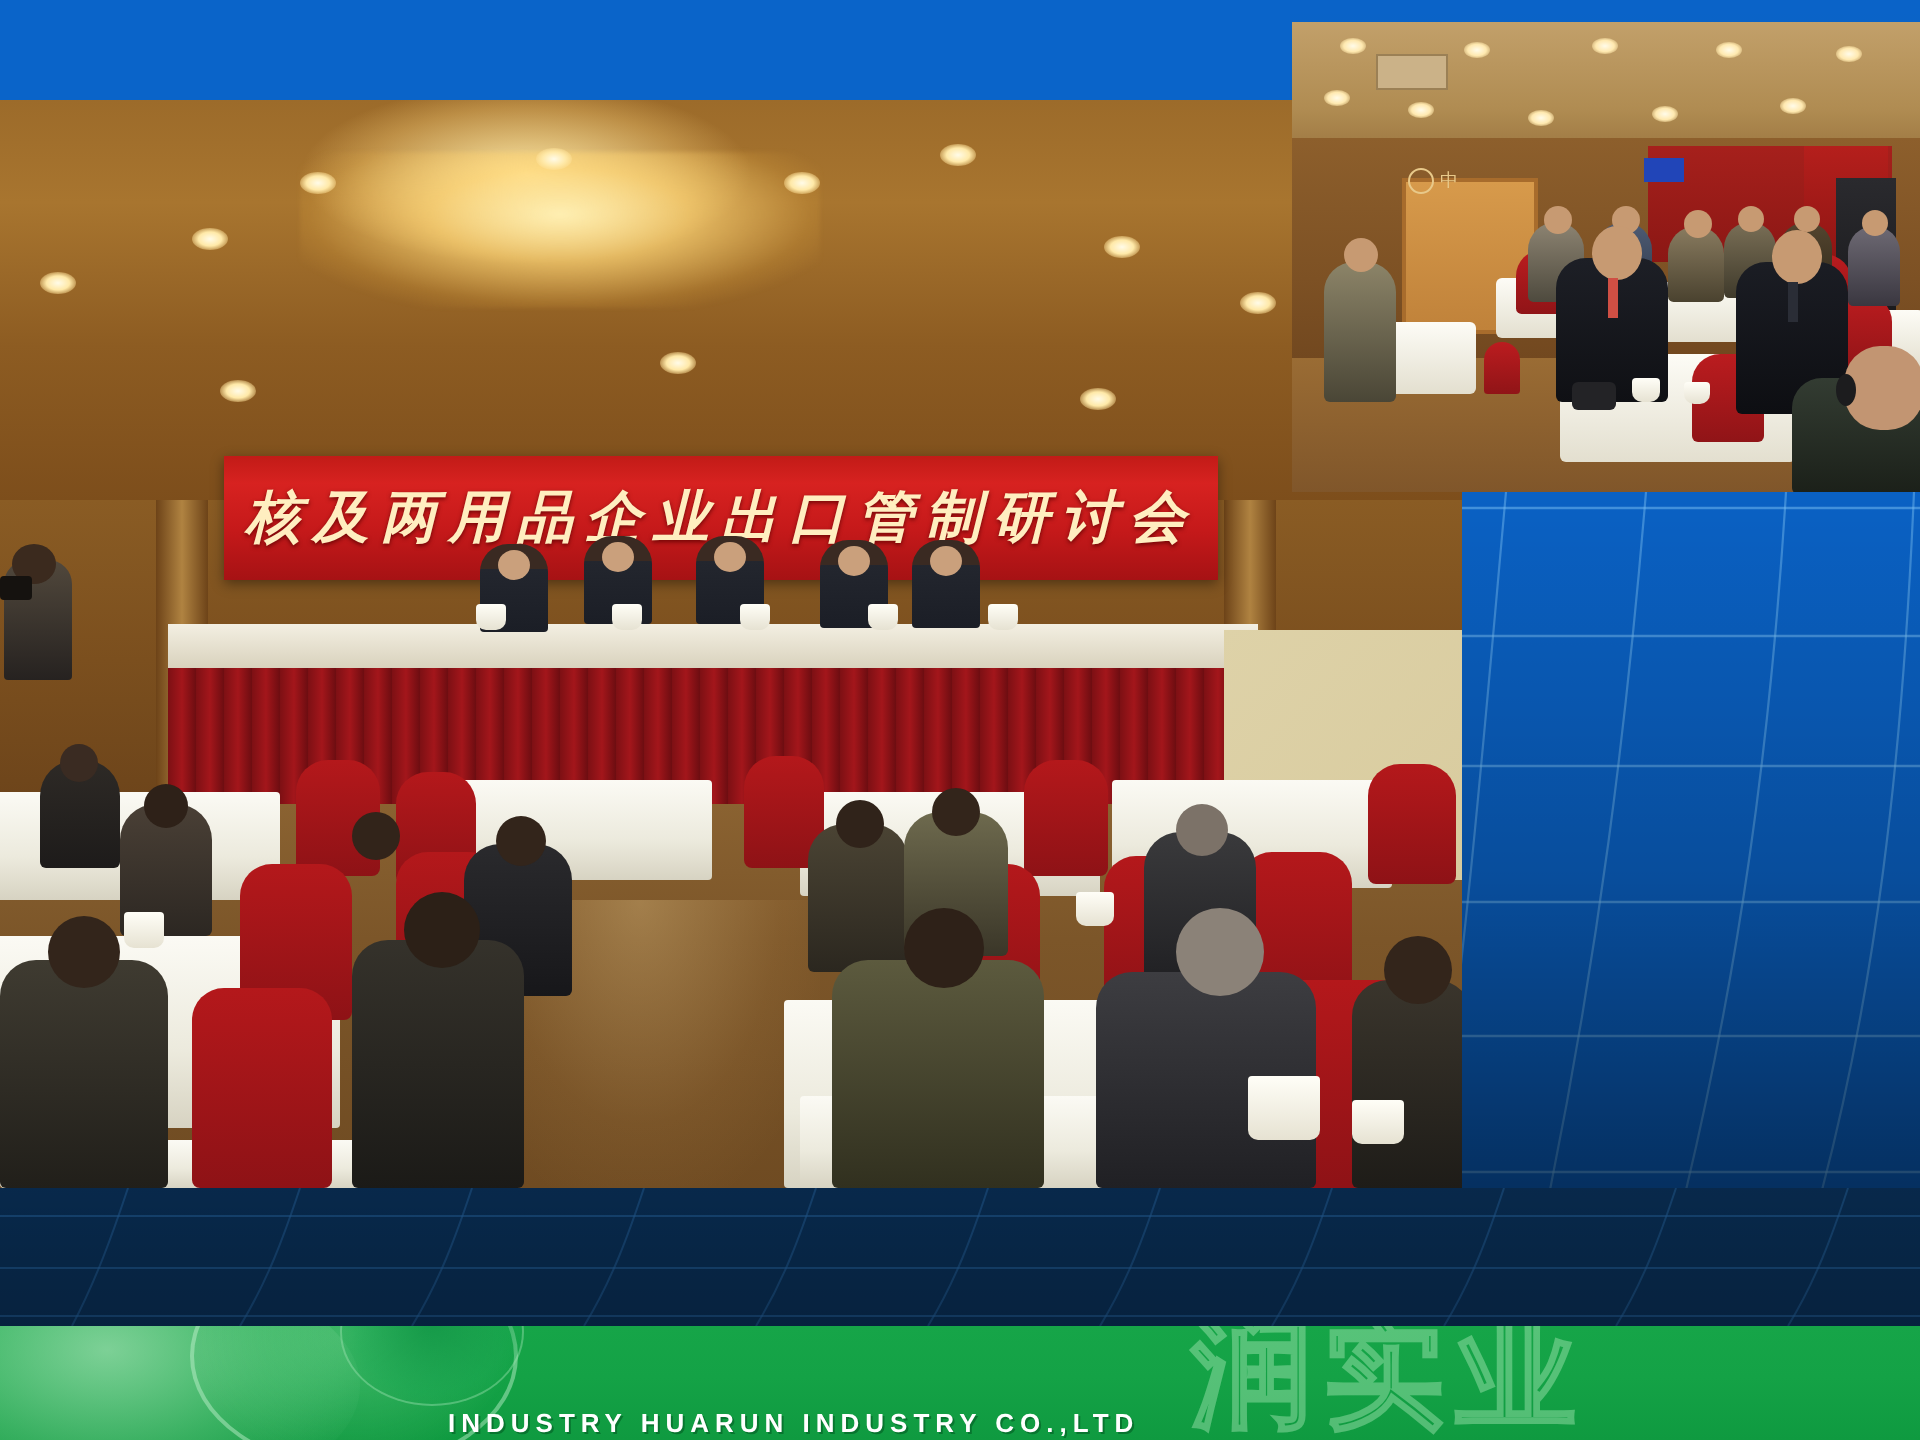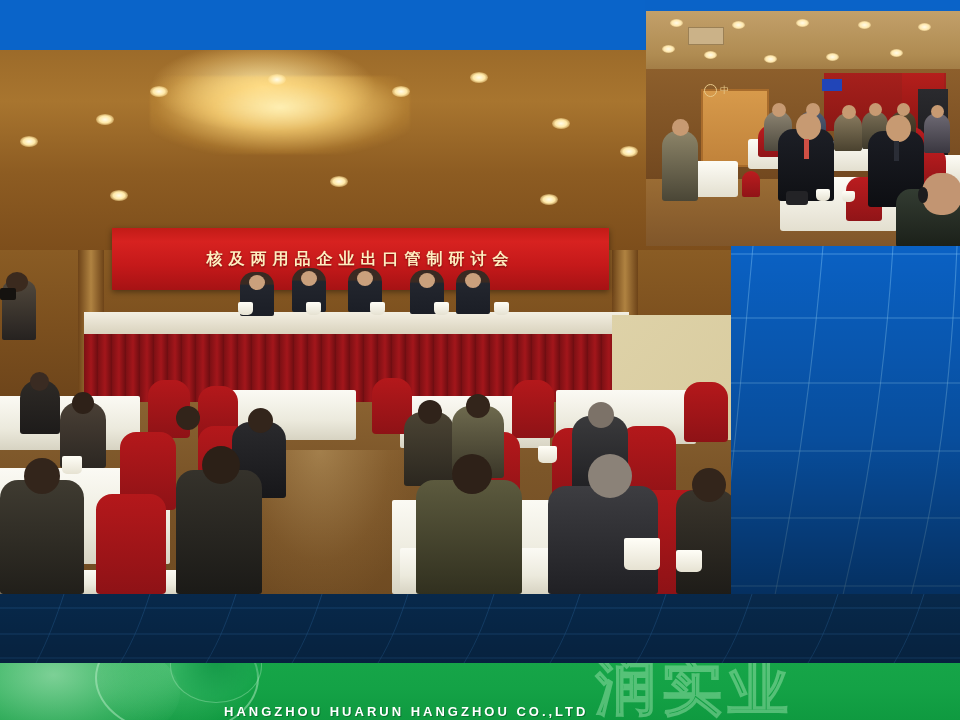--- a/index.html
+++ b/index.html
@@ -73,24 +73,25 @@
     background:linear-gradient(to right,#6d4318,#b08341,#6d4318);
   }
   
   .banner{
     position:absolute;left:112px;top:178px;width:497px;height:62px;
     background:linear-gradient(to bottom,#c21b17 0%,#d72220 22%,#c5191a 60%,#a61214 100%);
     box-shadow:0 2px 6px rgba(0,0,0,0.4);
     display:flex;align-items:center;justify-content:center;
   }
   .banner-text{
-    color:#ffeec0;font-size:16px;letter-spacing:6px;font-weight:bold;
+    color:#ffeec0;font-size:28px;letter-spacing:6px;font-weight:bold;
     font-family:"DejaVu Sans",sans-serif;
     text-shadow:0 1px 2px rgba(90,0,0,0.8);
     white-space:nowrap;
+    font-style:italic;
   }
   
   .head-table{
     position:absolute;left:84px;top:262px;width:545px;height:22px;
     background:linear-gradient(to bottom,#f3efe2,#d9d2bd);
   }
   .head-skirt{
     position:absolute;left:84px;top:284px;width:545px;height:72px;
     background:repeating-linear-gradient(to right,#7d1014 0px,#a3161b 7px,#6d0d11 14px);
   }
@@ -515,16 +516,16 @@
     </div>
   </div>
 
   <div class="footer">
     <div class="f-sphere f-s1"></div>
     <div class="f-sphere f-s2"></div>
     <div class="f-sphere f-s3"></div>
 
     <div class="f-watermark">润实业</div>
 
-    <div class="f-en">HANGZHOU   HUARUN   HANGZHOU   CO.,LTD</div>
+    <div class="f-en">INDUSTRY   HUARUN   INDUSTRY   CO.,LTD</div>
   </div>
 
 </div>
 
 </body></html>

